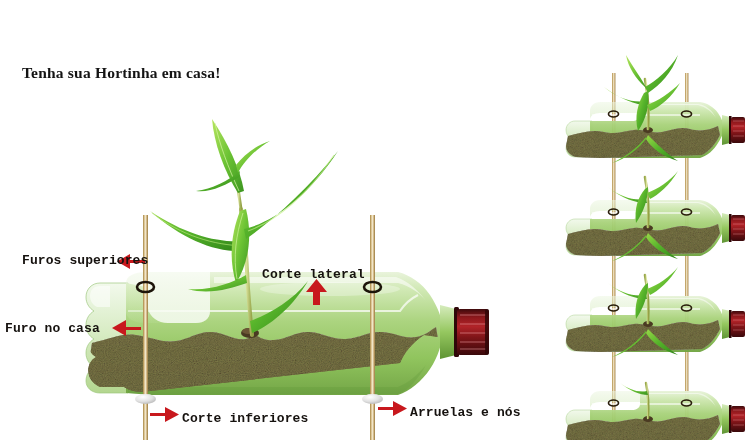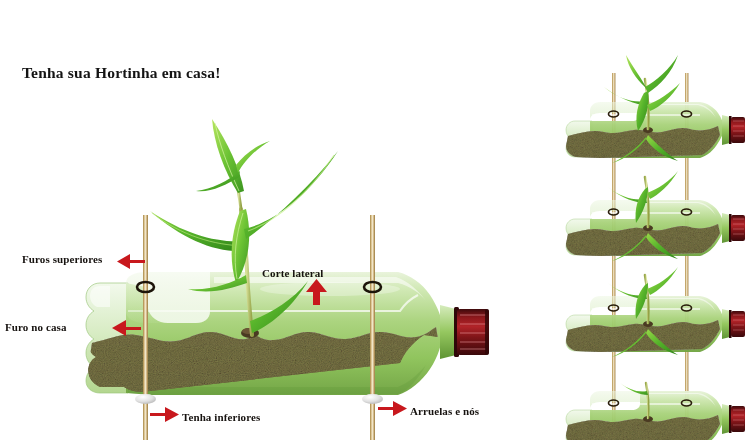--- a/index.html
+++ b/index.html
@@ -16,22 +16,22 @@
   .title{
     position:absolute;left:22px;top:21px;
     font-family:"Liberation Serif", serif;
     font-weight:bold;font-size:15.5px;color:#141414;
     letter-spacing:.2px;white-space:nowrap;
   }
 
   
   .label{
     position:absolute;
-    font-family:Liberation Serif, serif;
-    font-weight:bold;font-size:11px;color:#16120f;
+    font-family:Liberation Mono, monospace;
+    font-weight:bold;font-size:13px;color:#16120f;
     white-space:nowrap;letter-spacing:.1px;
   }
   .lbl-sup{left:22px;top:210px;}
   .lbl-fundo{left:5px;top:278px;}
   .lbl-corte{left:262px;top:224px;}
   .lbl-inf{left:182px;top:368px;}
   .lbl-arr{left:410px;top:362px;text-align:right;}
 </style>
 </head>
 <body>
@@ -481,16 +481,16 @@
 
       <g>
         <path d="M378,364 L393,364 L393,358 L407,365.5 L393,373 L393,367 L378,367 Z"></path>
       </g>
     </g>
   </svg>
 
   <div class="label lbl-sup">Furos superiores</div>
   <div class="label lbl-fundo">Furo no casa</div>
   <div class="label lbl-corte">Corte lateral</div>
-  <div class="label lbl-inf">Tenha inferiores</div>
+  <div class="label lbl-inf">Corte inferiores</div>
   <div class="label lbl-arr">Arruelas e nós</div>
 
 </div>
 
 </body></html>

